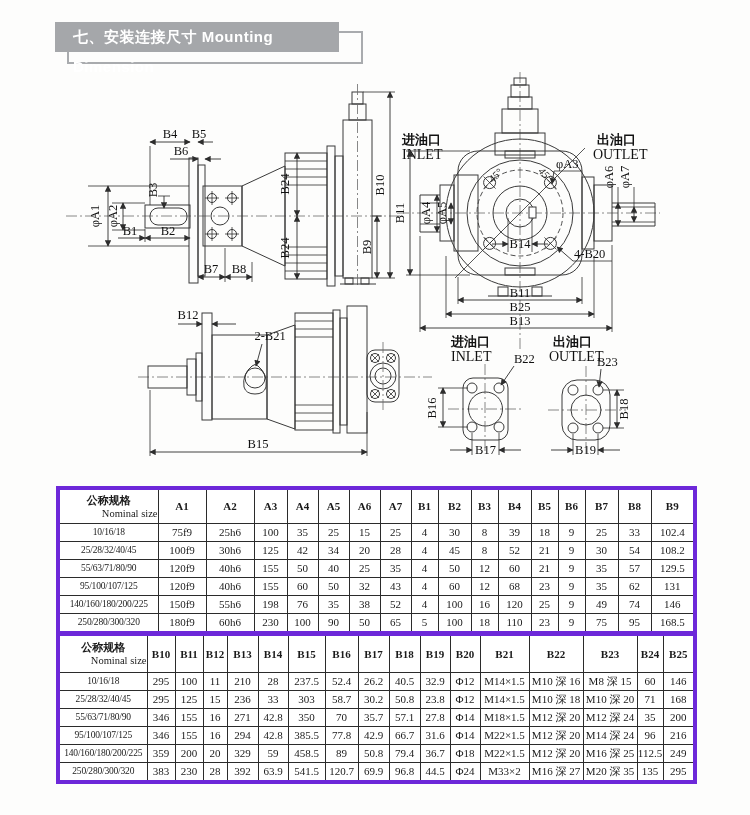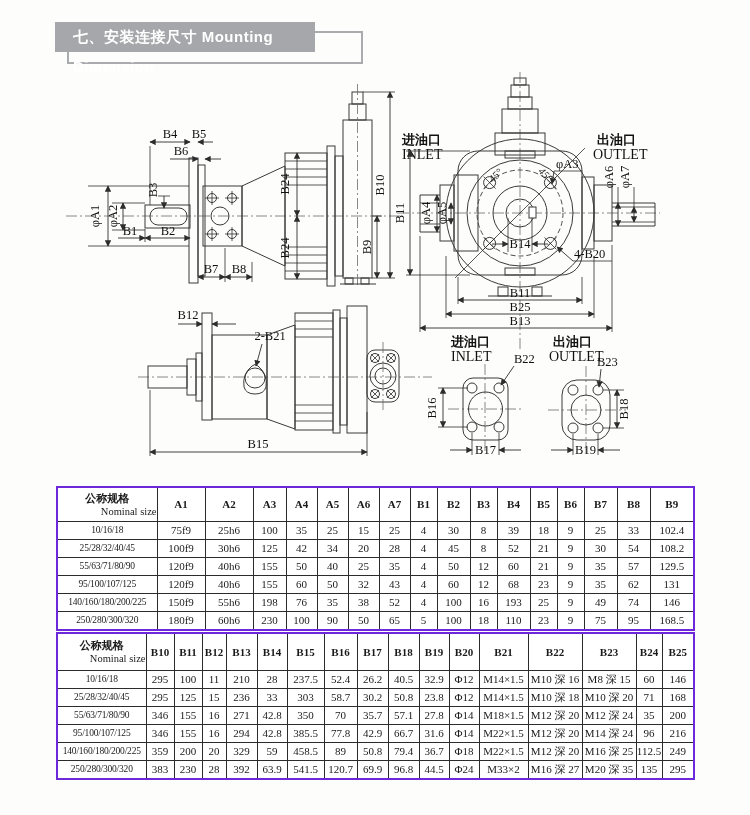--- a/index.html
+++ b/index.html
@@ -1,21 +1,21 @@
 <!DOCTYPE html>
 <html><head>
 <meta charset="utf-8">
 <style>
   html,body{margin:0;padding:0;background:#e8e8e8;}
   .page{position:relative;width:750px;height:815px;background:#fdfdfc;overflow:hidden;
         font-family:"Liberation Serif",serif;color:#1a1a1a;}
   
   .banner-shadow{position:absolute;left:67px;top:31px;width:292px;height:29px;
         border:2px solid #a9abae;background:#fdfdfc;}
-  .banner{position:absolute;left:55px;top:22px;width:260px;height:30px;background:#a5a7aa;
+  .banner{position:absolute;left:55px;top:22px;width:284px;height:30px;background:#a5a7aa;
         color:#fff;font-family:"Liberation Sans",sans-serif;font-weight:bold;font-size:15px;
         line-height:30px;padding-left:18px;box-sizing:border-box;letter-spacing:.5px;}
   
   .drawings{position:absolute;left:0;top:56px;}
   svg .s{stroke:#3a3a3a;stroke-width:1;fill:none;}
   svg .sf{stroke:#3a3a3a;stroke-width:1;fill:#fff;}
   svg .cl{stroke:#6a6a6a;stroke-width:.8;fill:none;stroke-dasharray:11 3 2 3;}
   svg .dsh{stroke:#3a3a3a;stroke-width:.9;fill:none;stroke-dasharray:5 3;}
   svg .dim{stroke:#2d2d2d;stroke-width:.9;fill:none;}
   svg .thn{stroke:#2d2d2d;stroke-width:.8;fill:none;}
@@ -27,21 +27,21 @@
   
   table{border-collapse:collapse;table-layout:fixed;position:absolute;left:56px;background:#fff;}
   .t1{top:486px;} .t2{top:632px;}
   th,td{border:1px solid #2b2b2b;text-align:center;vertical-align:middle;padding:0;
         font:11px/13px "Liberation Serif",serif;height:17px;overflow:hidden;white-space:nowrap;}
   thead th{height:33px;font-weight:bold;}
   .t2 thead th{height:36px;}
   th div{line-height:13px;font-weight:bold;}
   th .hdr-en{font-weight:normal;font-size:10.5px;text-align:right;}
   td.rowlabel{font-size:9.5px;letter-spacing:-0.2px;margin-top:24px;}
-  table{border:2px solid #6d28d9;}
+  table{border:4px solid #6d28d9;}
   
   .notes{position:absolute;left:40px;top:776px;width:690px;
         font:bold 12.5px/1.55 "Liberation Serif",serif;color:#1c1c1c;}
   .notes .u{text-decoration:underline;}
 </style>
 </head>
 <body>
 
 <div class="page">
 
@@ -477,21 +477,21 @@
           <td>150f9</td>
           <td>55h6</td>
           <td>198</td>
           <td>76</td>
           <td>35</td>
           <td>38</td>
           <td>52</td>
           <td>4</td>
           <td>100</td>
           <td>16</td>
-          <td>193</td>
+          <td>120</td>
           <td>25</td>
           <td>9</td>
           <td>49</td>
           <td>74</td>
           <td>146</td>
         </tr>
         <tr>
           <td class="rowlabel">250/280/300/320</td>
           <td>180f9</td>
           <td>60h6</td>

